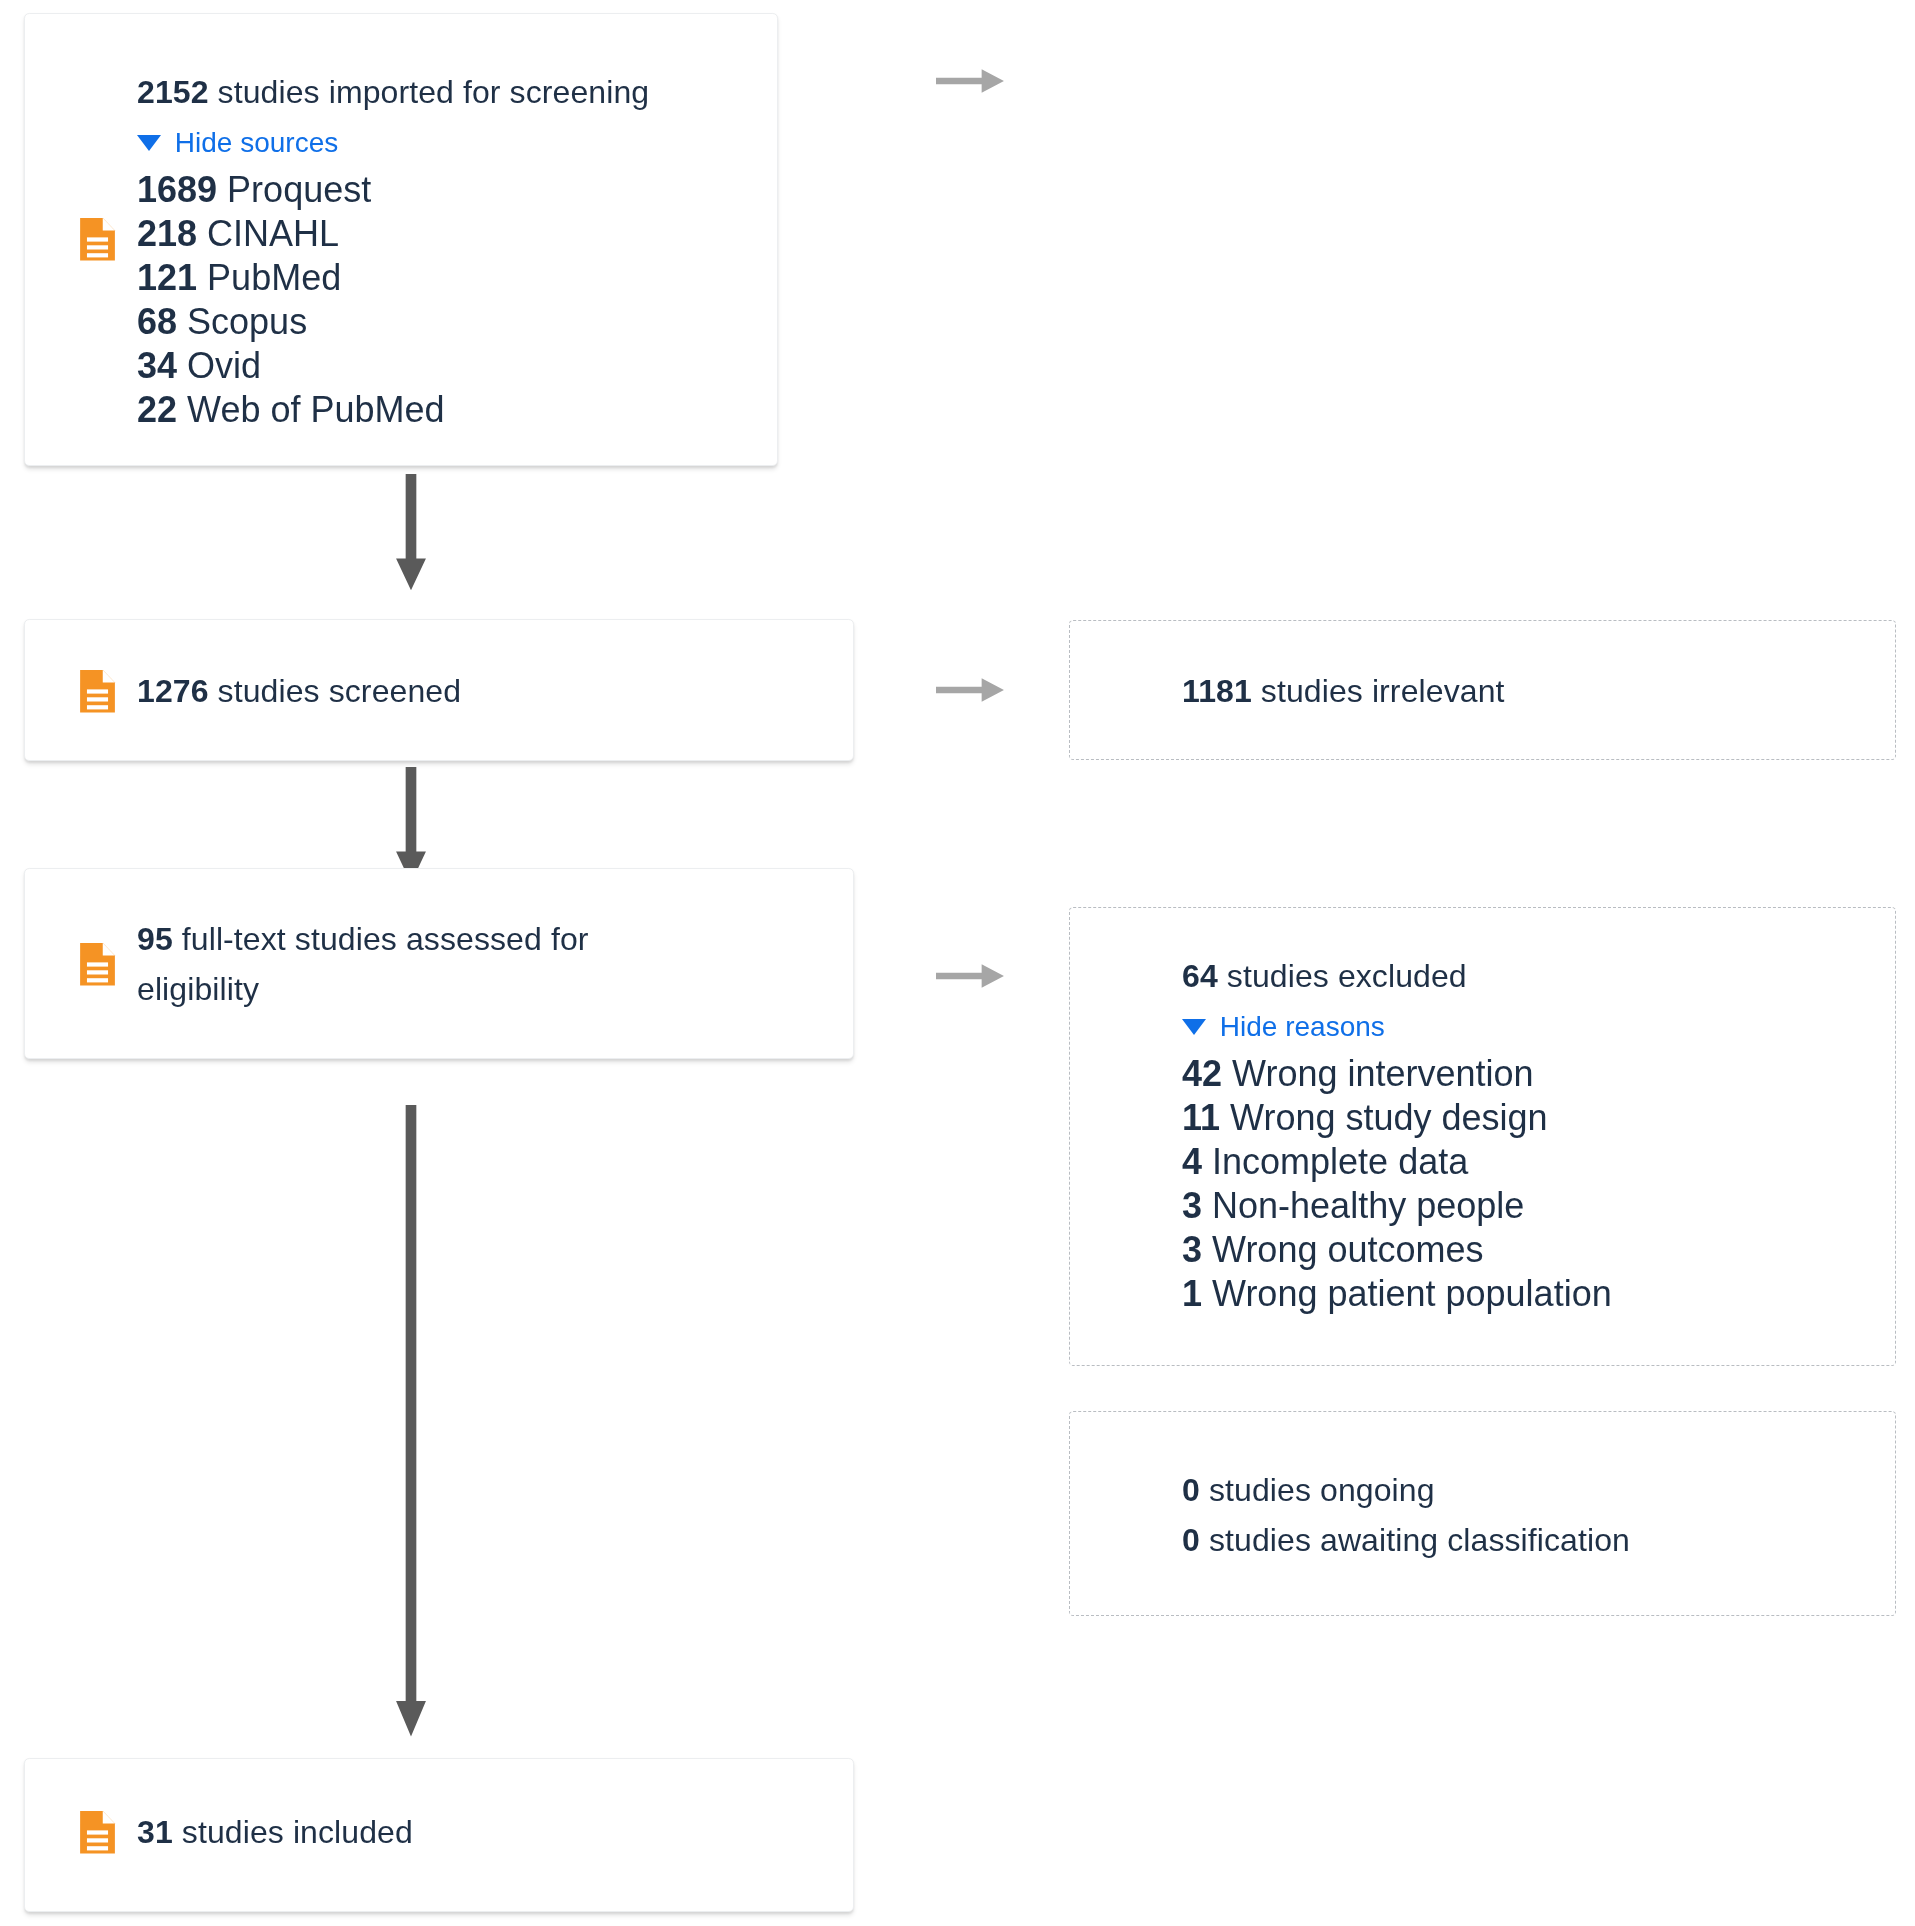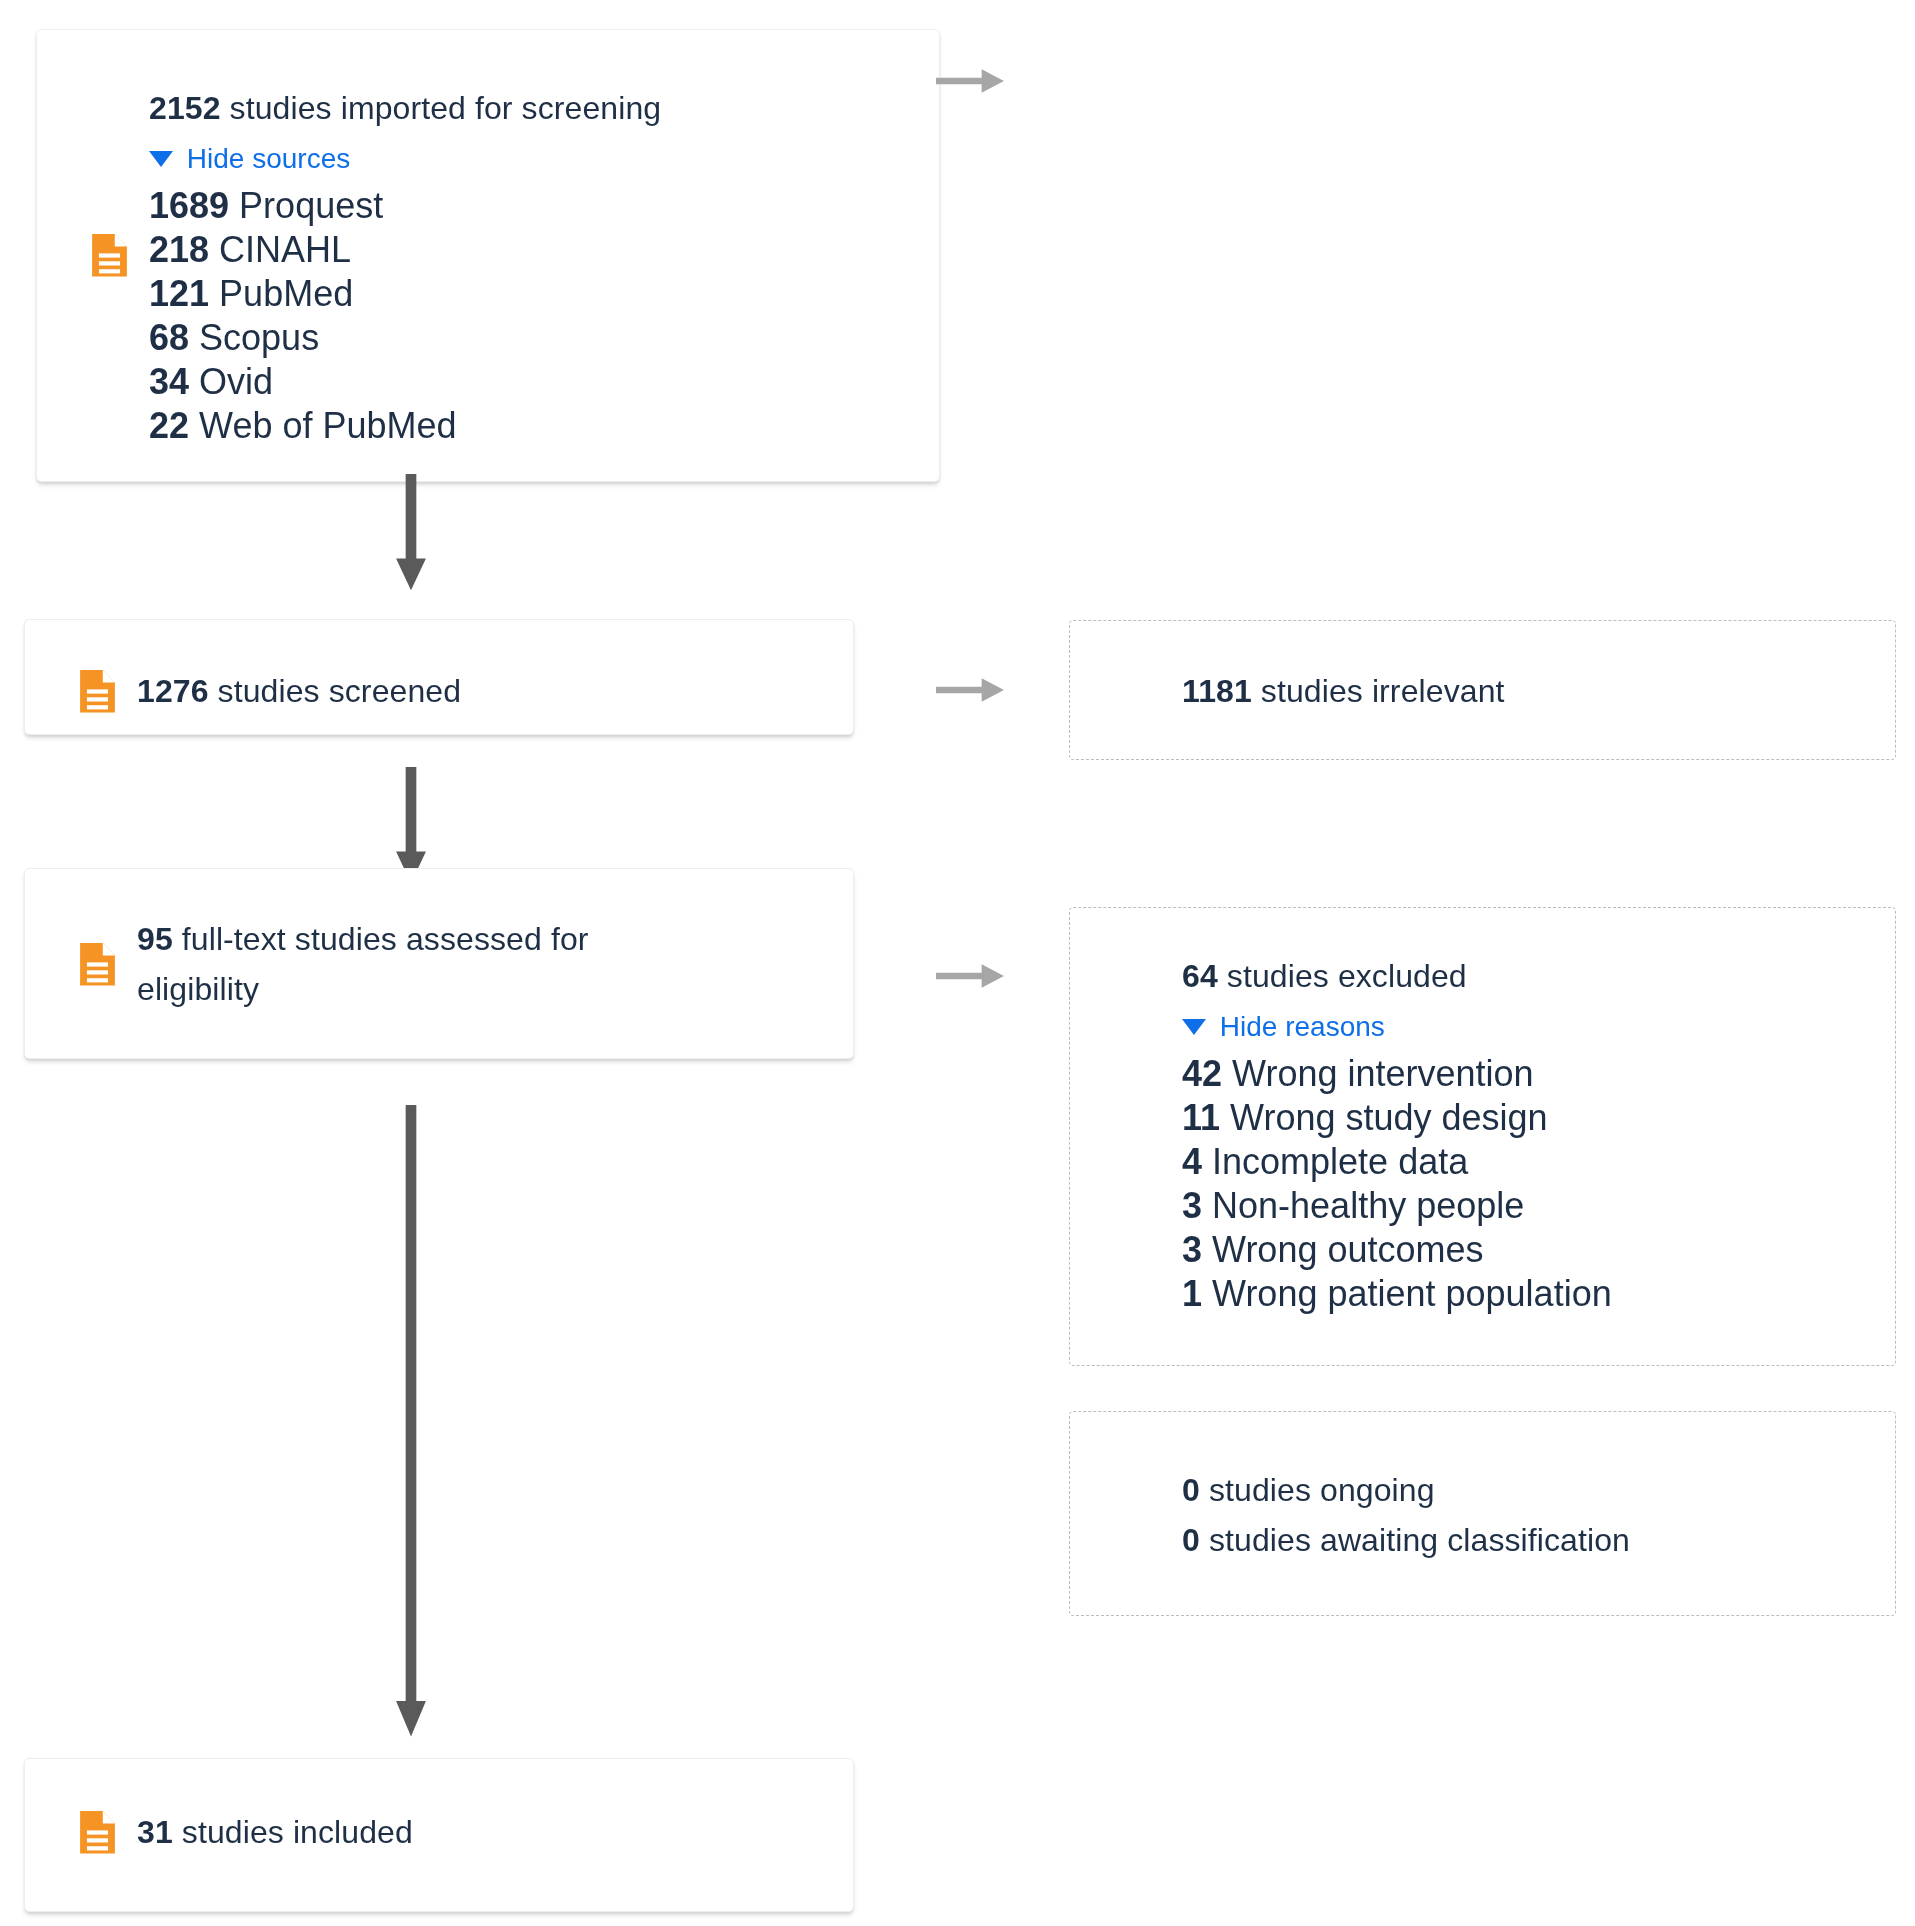--- a/index.html
+++ b/index.html
@@ -111,21 +111,21 @@
     width: 69px;
     height: 30px;
   }
   .arrow-h svg { display: block; width: 100%; height: 100%; }
 </style>
 </head>
 <body>
 
 <div id="diagram">
 
-  <div class="card" style="left:36px; top:13.2px; width:904px; height:453px;margin-top:16px;">
+  <div class="card" style="left:24px; top:13.2px; width:754px; height:453px;">
 
     <span class="doc-icon" style="left:53px; top:202px;">
       <svg viewBox="0 0 74 88" xmlns="http://www.w3.org/2000/svg">
         <path d="M4 3 H47 L70 27 V84 H4 Z" fill="#f59324"></path>
         <path d="M47 3 L70 27 H47 Z" fill="#ffffff"></path>
         <rect x="17" y="40" width="40" height="8" fill="#ffffff"></rect>
         <rect x="17" y="55" width="40" height="8" fill="#ffffff"></rect>
         <rect x="17" y="70" width="40" height="8" fill="#ffffff"></rect>
       </svg>
     </span>
@@ -174,21 +174,21 @@
     </svg>
   </div>
 
 
   <div class="arrow-v" style="left:395px; top:474px; height:119px;">
     <svg viewBox="0 0 60 225" preserveAspectRatio="none" xmlns="http://www.w3.org/2000/svg">
       <path d="M20 0 H40 V160 H58 L30 220 L2 160 H20 Z" fill="#5a5a5a"></path>
     </svg>
   </div>
 
-  <div class="card" style="left:24px; top:619px; width:830px; height:116px;">
+  <div class="card" style="left:24px; top:619px; width:830px; height:142px;">
 
     <span class="doc-icon" style="left:53px; top:48px;">
       <svg viewBox="0 0 74 88" xmlns="http://www.w3.org/2000/svg">
         <path d="M4 3 H47 L70 27 V84 H4 Z" fill="#f59324"></path>
         <path d="M47 3 L70 27 H47 Z" fill="#ffffff"></path>
         <rect x="17" y="40" width="40" height="8" fill="#ffffff"></rect>
         <rect x="17" y="55" width="40" height="8" fill="#ffffff"></rect>
         <rect x="17" y="70" width="40" height="8" fill="#ffffff"></rect>
       </svg>
     </span>

